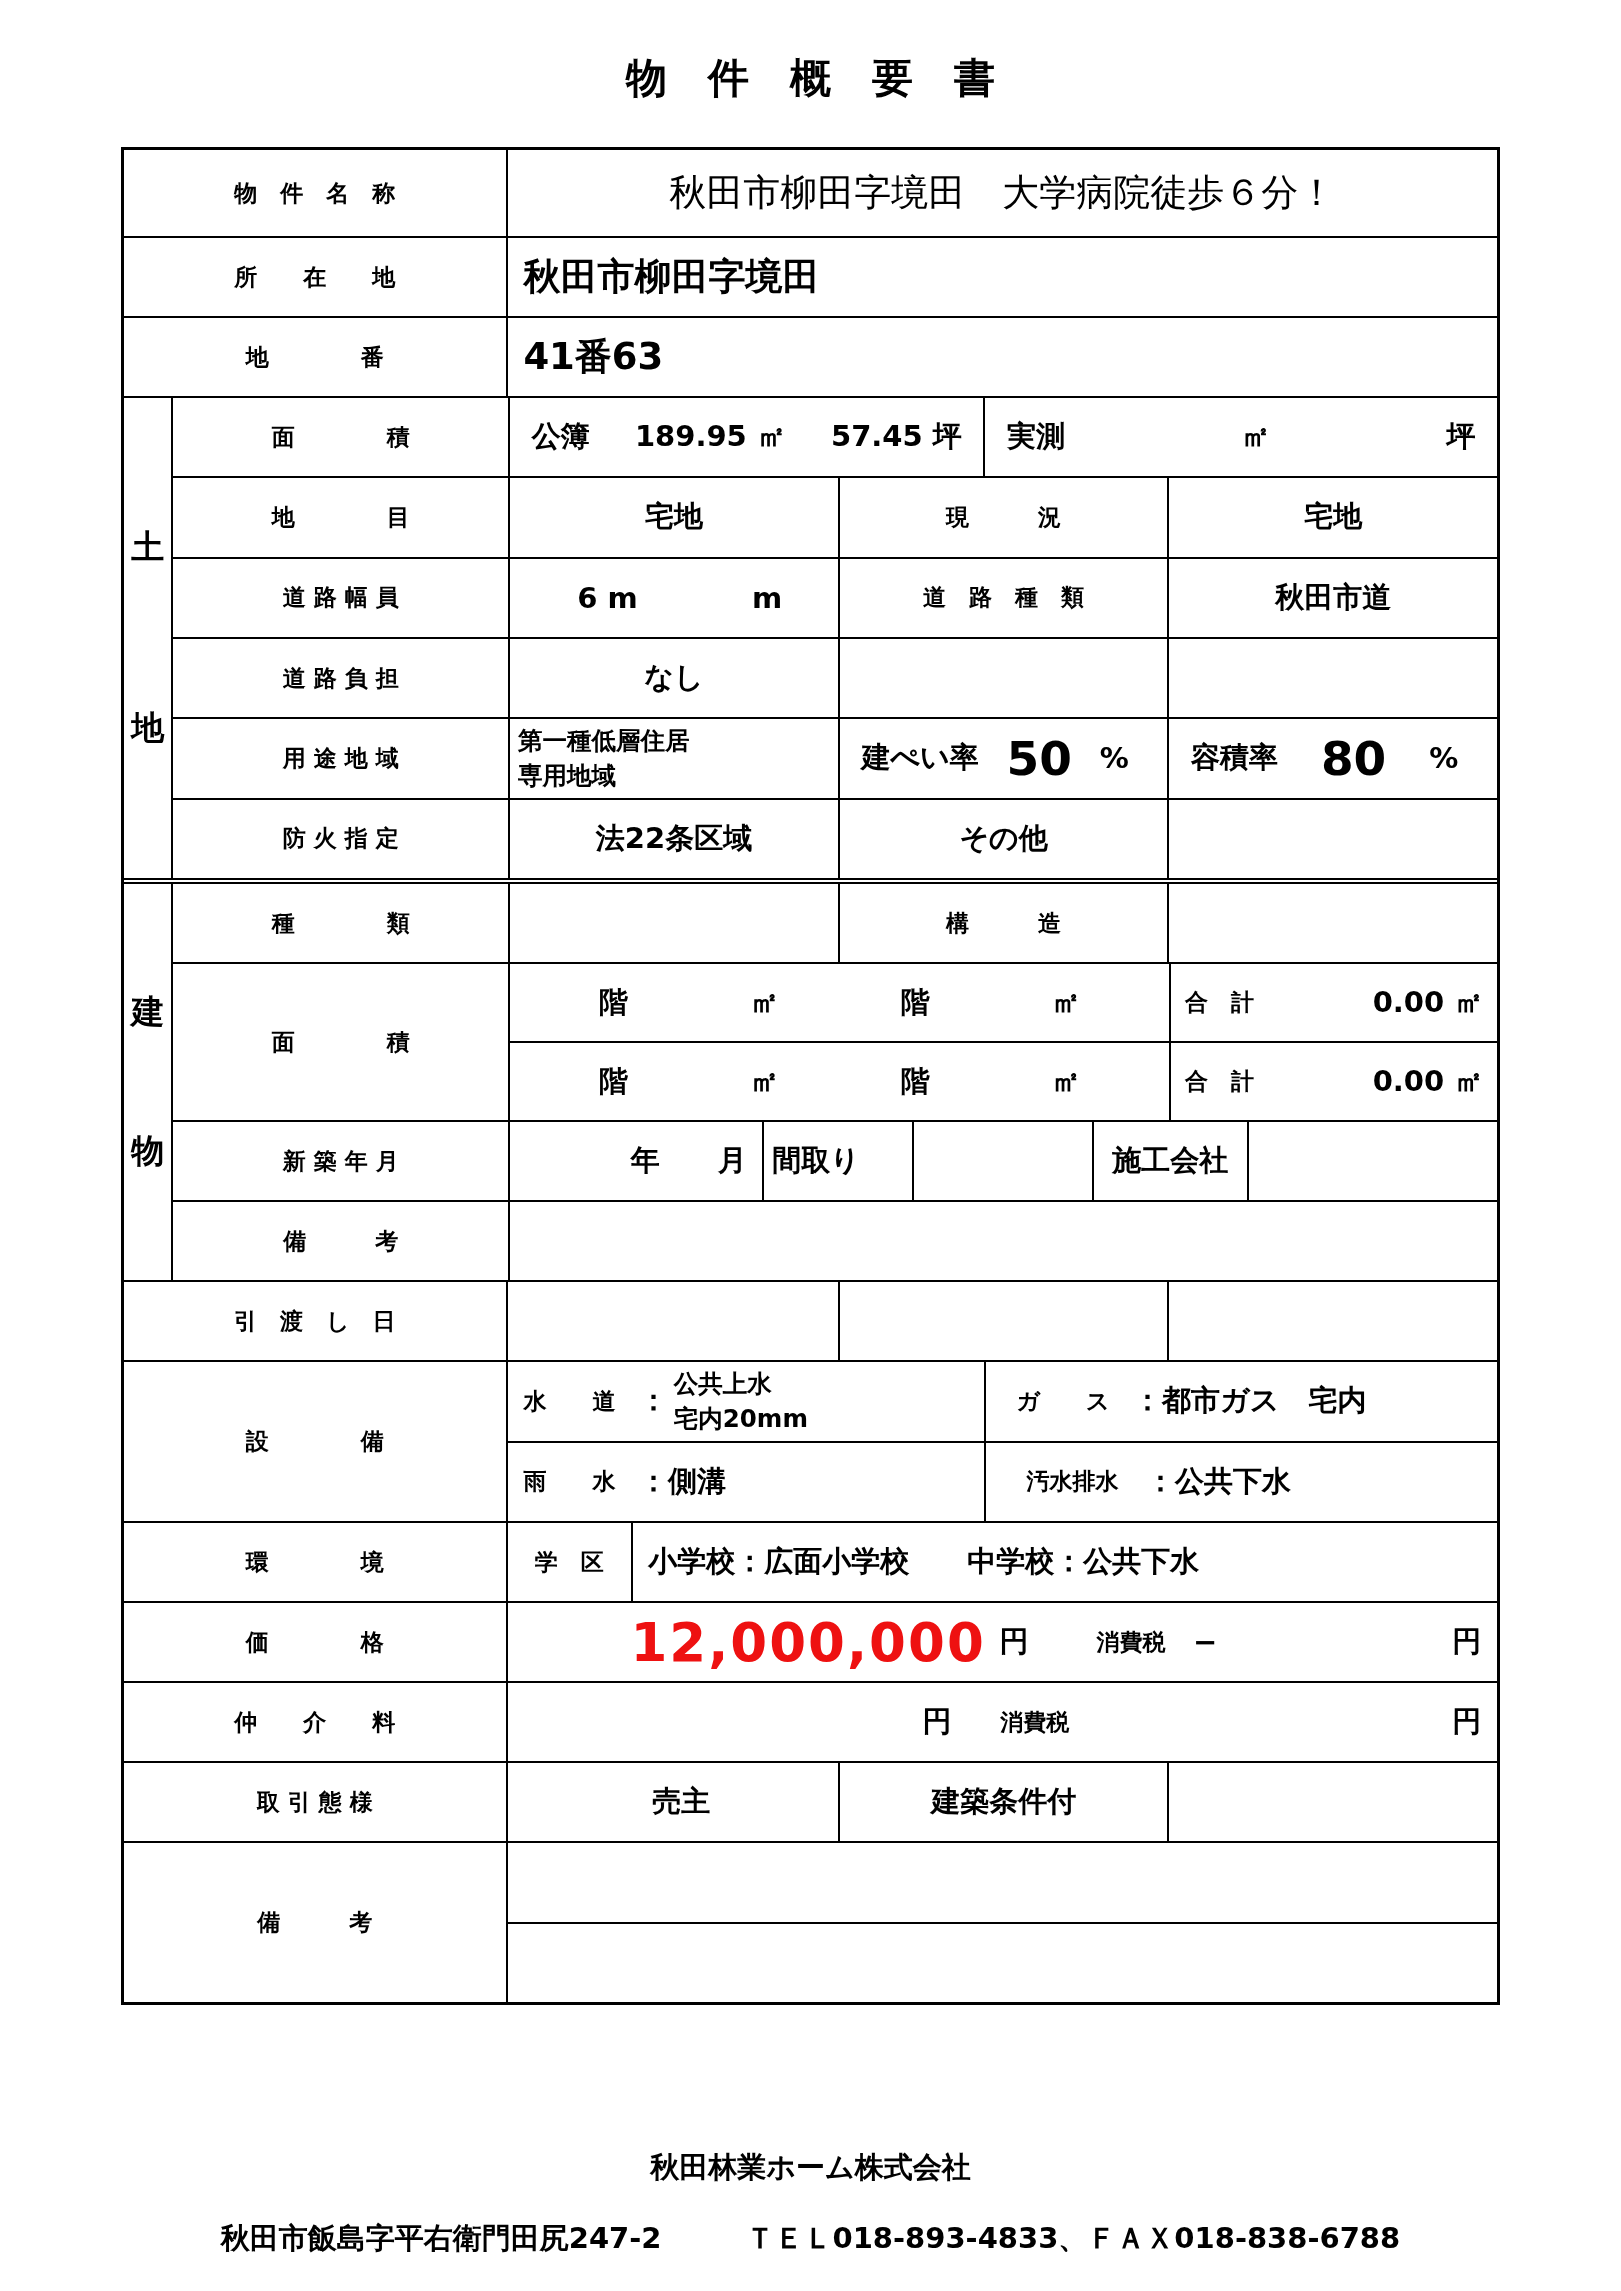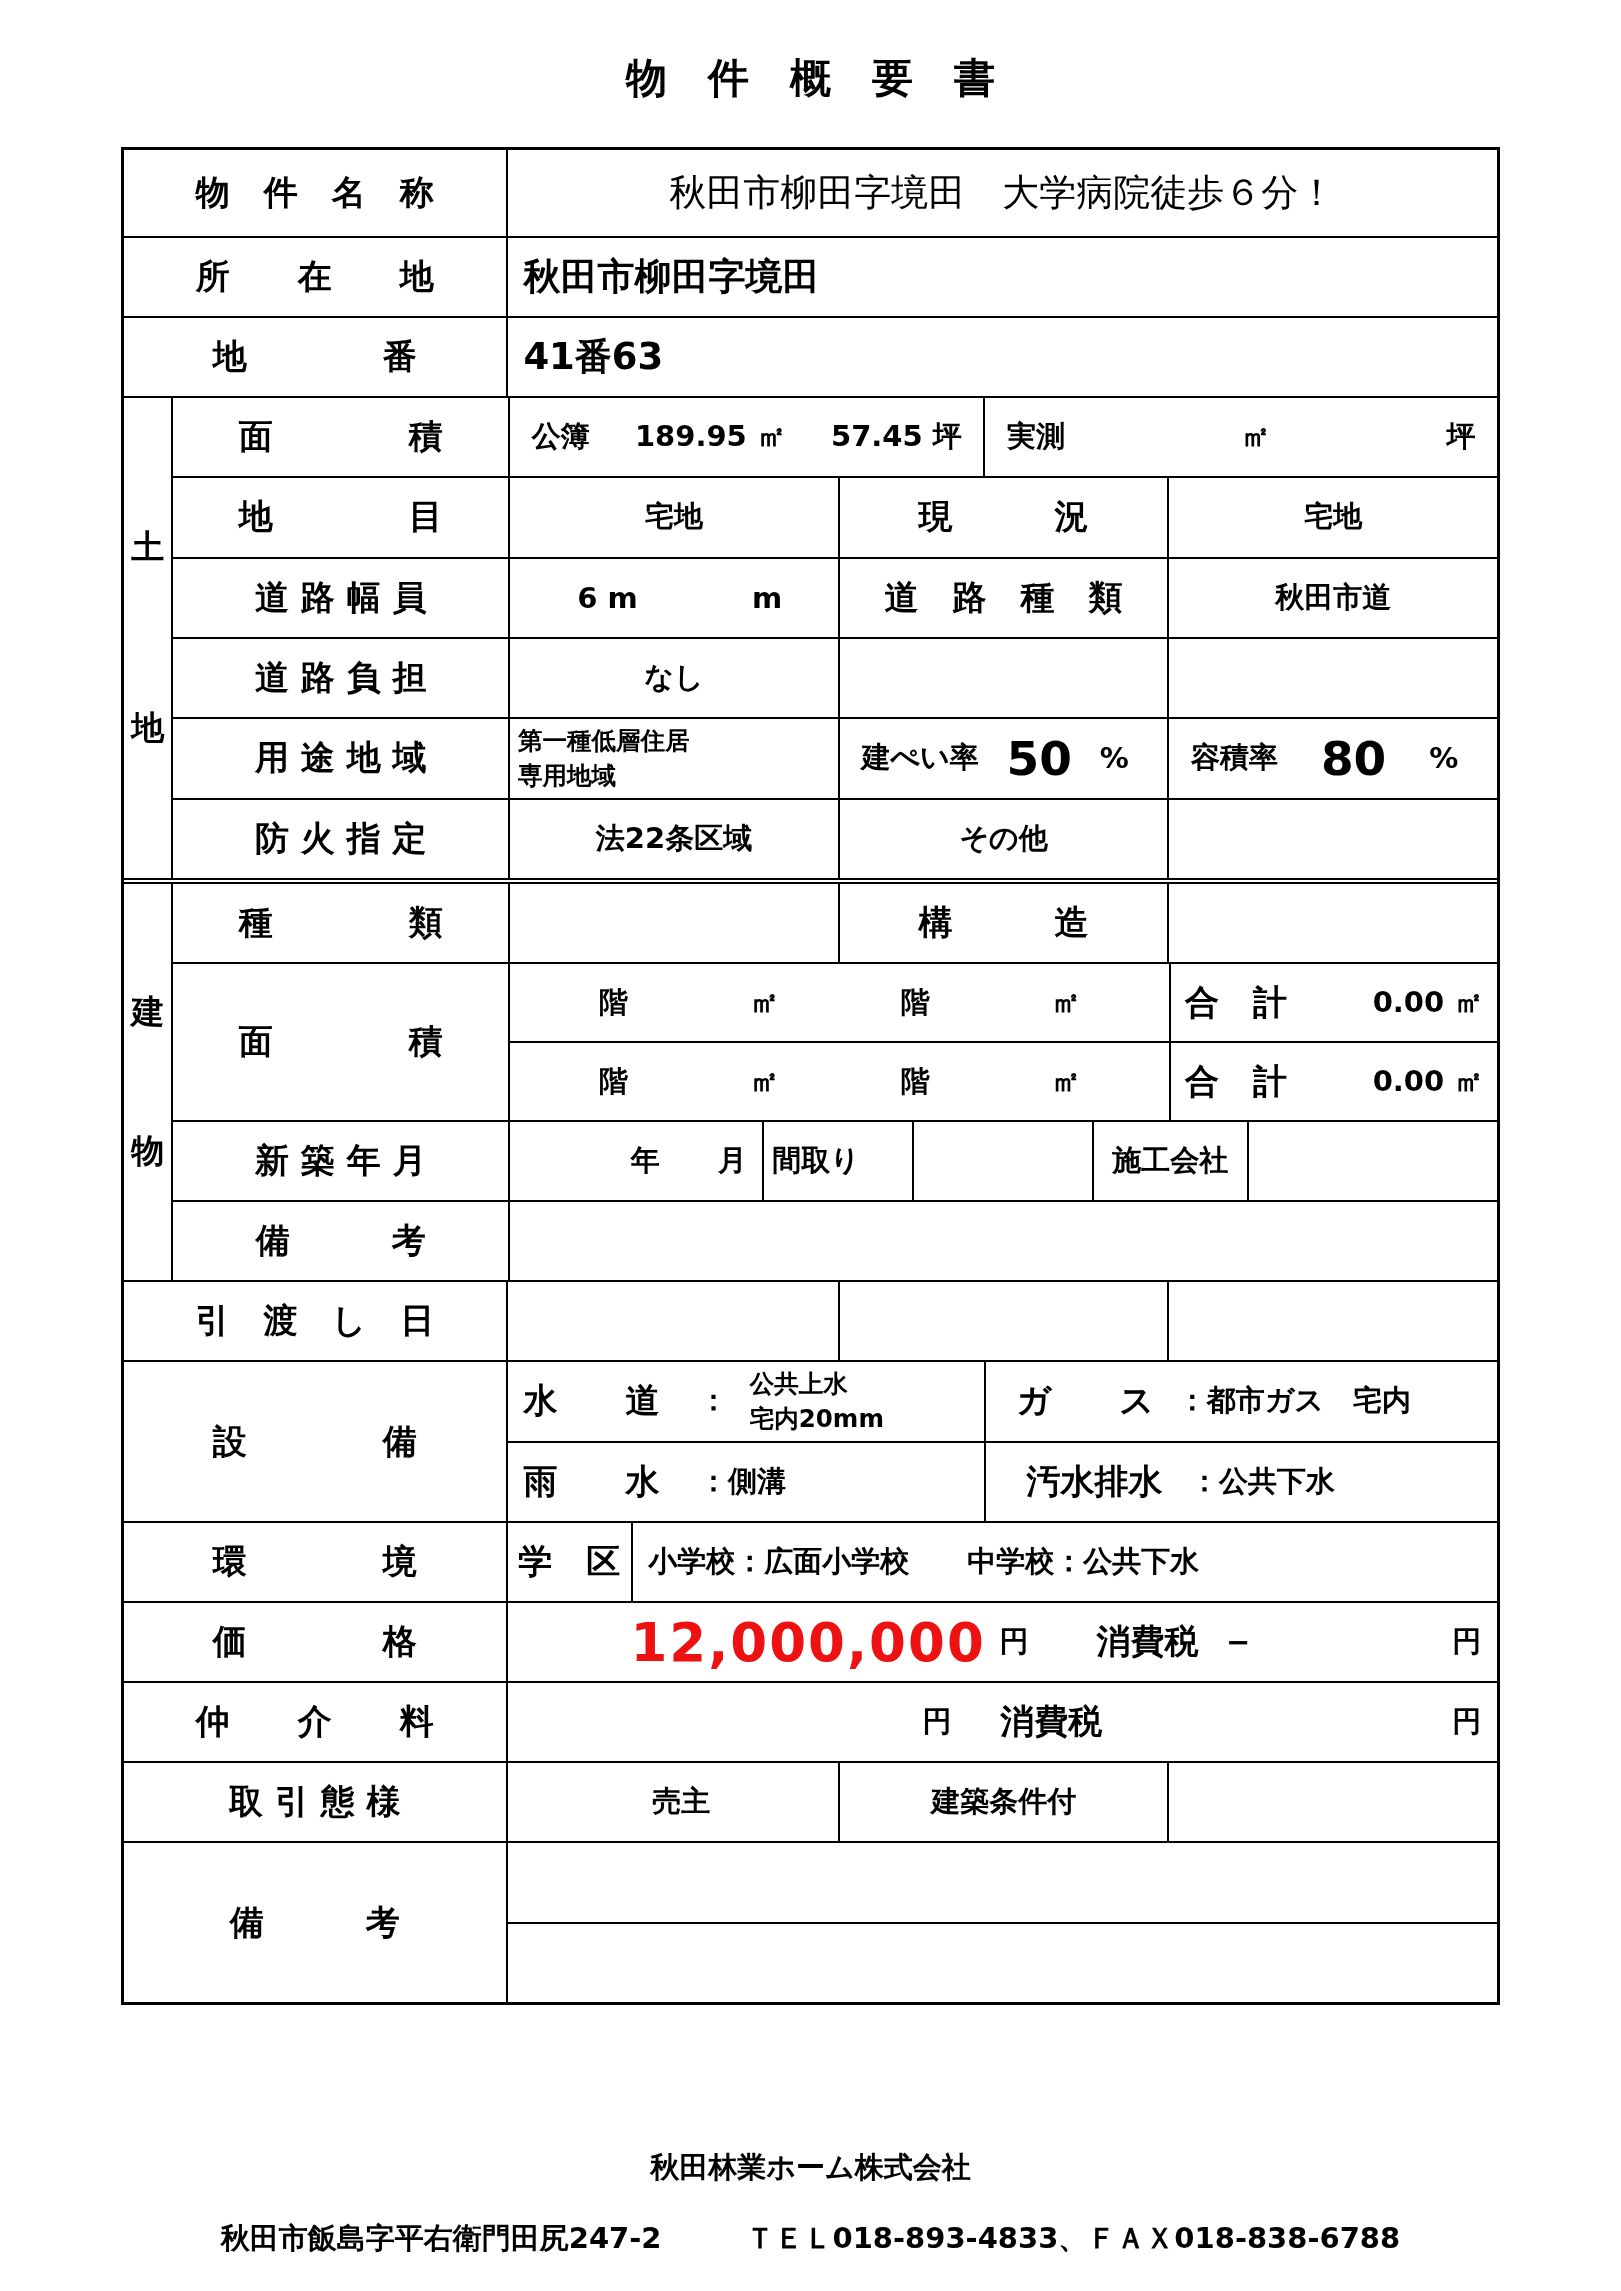--- a/index.html
+++ b/index.html
@@ -44,29 +44,29 @@
   .wq2 { width:24.0%; }   
   .wgk { width:9.1%;  }   
   .wnarrow { width:3.45%; } 
 
   
   .il { width:25.3%; }    
   .iq { width:24.9%; }    
   .ik { width:35.9%; }    
   .i-ym { width:19.2%; } .i-md { width:11.3%; } .i-e { width:13.6%; } .i-sk { width:11.7%; }
   .fl { width:66.8%; }    
-  .wfac { width:48.1%;gap:16px; }  
+  .wfac { width:48.1%; }  
 
   .inner { flex:1; display:flex; flex-direction:column; min-width:0; }
   .irow { flex:1; display:flex; align-items:stretch; min-width:0; }
   .irow + .irow { border-top:2.9px solid #000; }
   .srow { flex:1; display:flex; align-items:stretch; min-width:0; }
   .srow + .srow { border-top:2.9px solid #000; }
 
-  .lbl { font-weight:bold; font-size:34px; white-space:pre; }
+  .lbl { font-weight:bold; font-size:23px; white-space:pre; }
   .v   { font-weight:bold; font-size:29px; white-space:pre; }
   .small { font-size:24.5px; font-weight:bold; line-height:1.45; white-space:pre; }
   .big { font-size:47px; font-weight:bold; }
   .namev { font-size:37px; font-weight:normal; white-space:pre; }
   .bigv { font-size:37px; font-weight:bold; white-space:pre; }
 
   .left  { justify-content:flex-start; padding-left:15.7px; }
   .right { justify-content:flex-end; padding-right:15.7px; }
   .sb { justify-content:space-between; padding:0 21.6px; }
 

